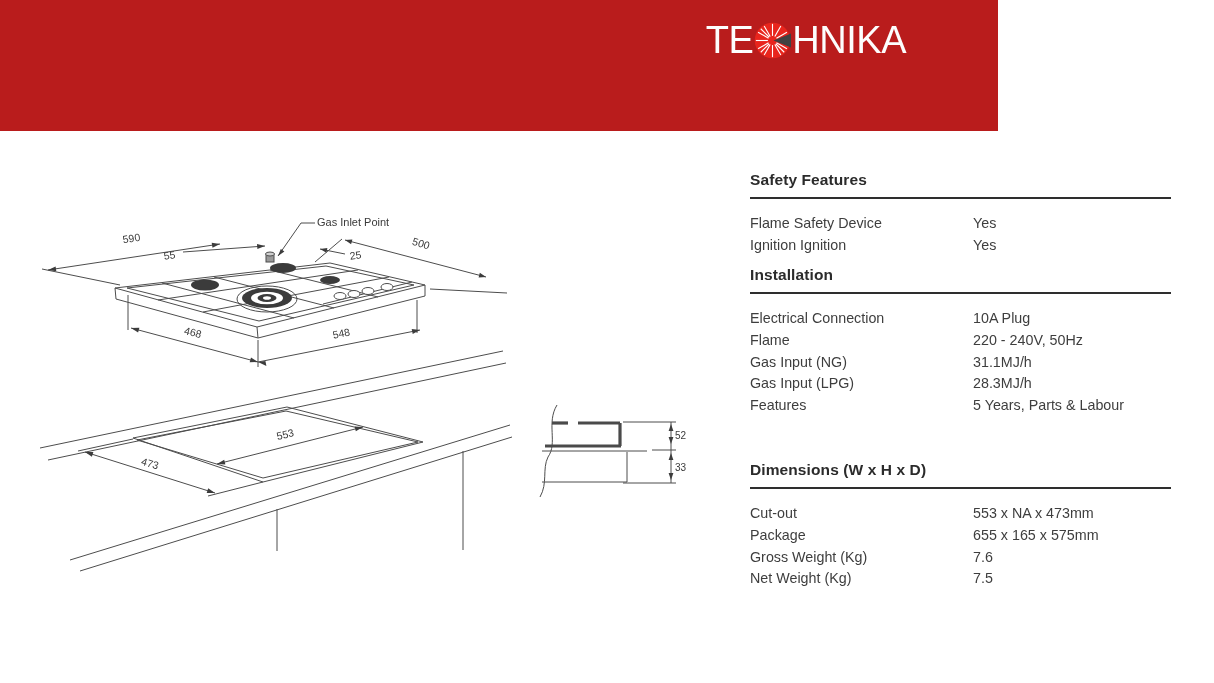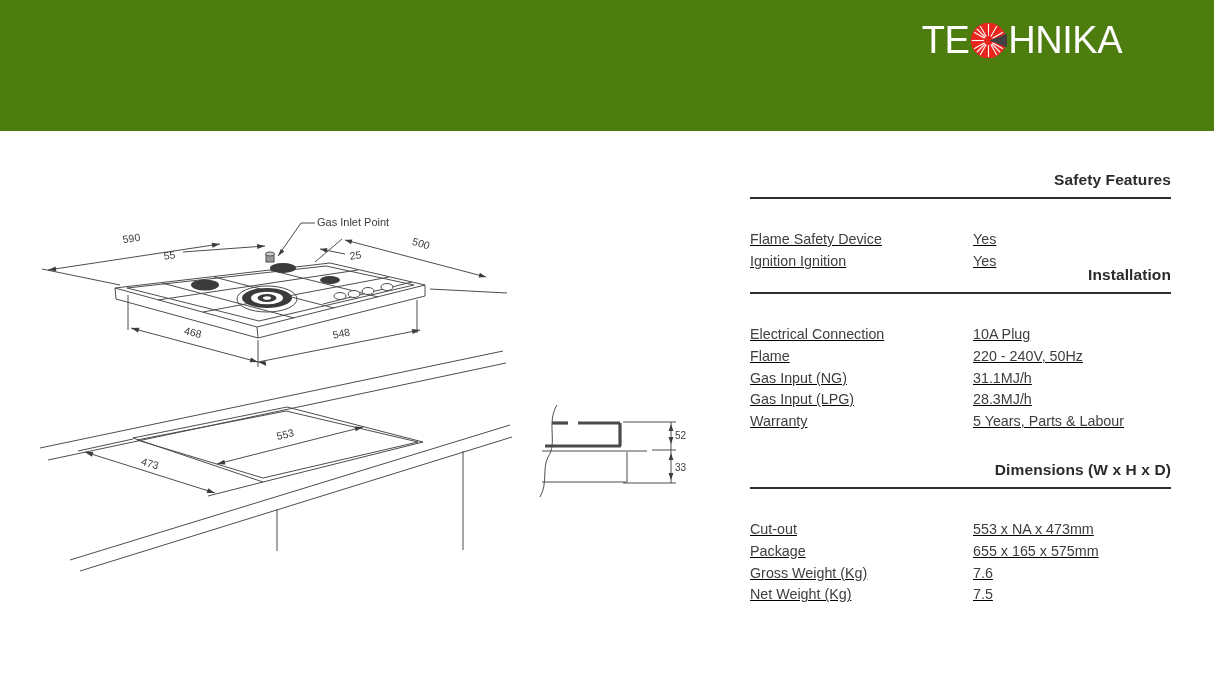--- a/index.html
+++ b/index.html
@@ -2,21 +2,21 @@
 <html><head>
 <meta charset="utf-8">
 <style>
   html,body{margin:0;padding:0;}
   body{
     width:1214px;height:683px;position:relative;overflow:hidden;
     background:#ffffff;font-family:"Liberation Sans",sans-serif;
   }
   
   .header-bar{
-    position:absolute;left:0;top:0;width:1214px;height:131px;background:#4d7c0f;
+    position:absolute;left:0;top:0;width:998px;height:131px;background:#b91c1c;
   }
   .logo{
     position:absolute;top:20px;right:92px;height:40px;
     display:flex;align-items:center;color:#fdfdfd;
     font-size:38px;letter-spacing:-0.5px;font-weight:400;line-height:40px;
   }
   .logo .c-icon{width:37px;height:37px;margin:0 1px;display:block;}
   
   .diagram{position:absolute;left:20px;top:195px;width:700px;height:420px;}
   .diagram svg{display:block;}
@@ -28,23 +28,23 @@
   .arw{fill:#3c3c3c;stroke:none;}
   .dimtxt{font-family:"Liberation Sans",sans-serif;font-size:10.5px;fill:#3a3a3a;}
   .calltxt{font-family:"Liberation Sans",sans-serif;font-size:11px;fill:#3a3a3a;}
   
   .spec-section{position:absolute;left:750px;width:421px;}
   .spec-section.s1{top:171px;}
   .spec-section.s2{top:266px;}
   .spec-section.s3{top:461px;}
   .spec-title{
     margin:0;font-size:15.5px;font-weight:700;color:#2b2b2b;
-    padding-bottom:8px;border-bottom:2px solid #2e2e2e;letter-spacing:0.1px;text-align:right;
-  }
-  .spec-rows{padding-top:30px;text-decoration:underline;}
+    padding-bottom:8px;border-bottom:2px solid #2e2e2e;letter-spacing:0.1px;
+  }
+  .spec-rows{padding-top:14px;}
   .spec-row{display:flex;font-size:14.3px;color:#3e3e3e;line-height:21.8px;}
   .spec-row .lbl{width:223px;flex-shrink:0;}
   .spec-row .val{flex:1;}
 </style>
 </head>
 <body>
 
 <div class="header-bar">
   <div class="logo">
     <span>TE</span>
@@ -224,21 +224,21 @@
     </div>
     <div class="spec-row">
       <span class="lbl">Gas Input (NG)</span>
       <span class="val">31.1MJ/h</span>
     </div>
     <div class="spec-row">
       <span class="lbl">Gas Input (LPG)</span>
       <span class="val">28.3MJ/h</span>
     </div>
     <div class="spec-row">
-      <span class="lbl">Warranty</span>
+      <span class="lbl">Features</span>
       <span class="val">5 Years, Parts &amp; Labour</span>
     </div>
   </div>
 </div>
 
 <div class="spec-section s3">
   <h2 class="spec-title">Dimensions (W x H x D)</h2>
   <div class="spec-rows">
     <div class="spec-row">
       <span class="lbl">Cut-out</span>

